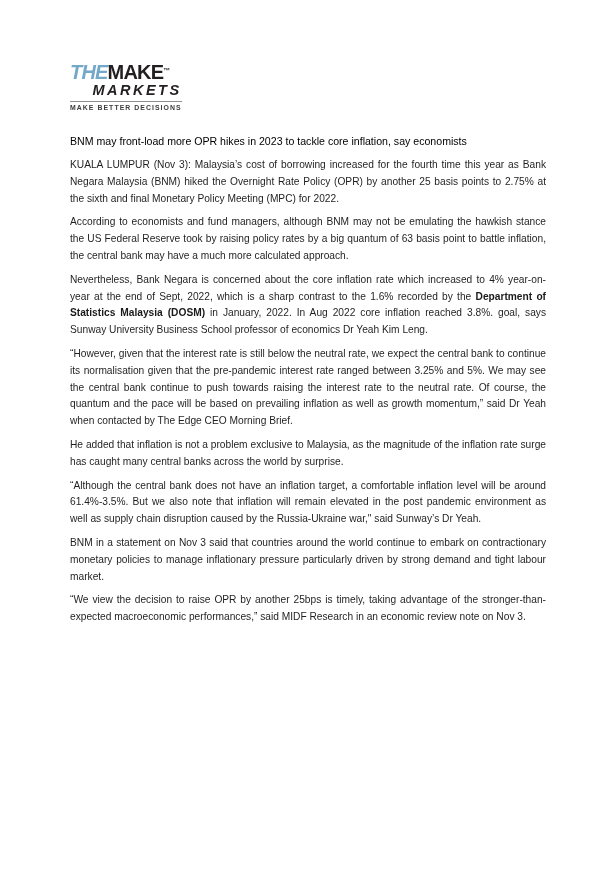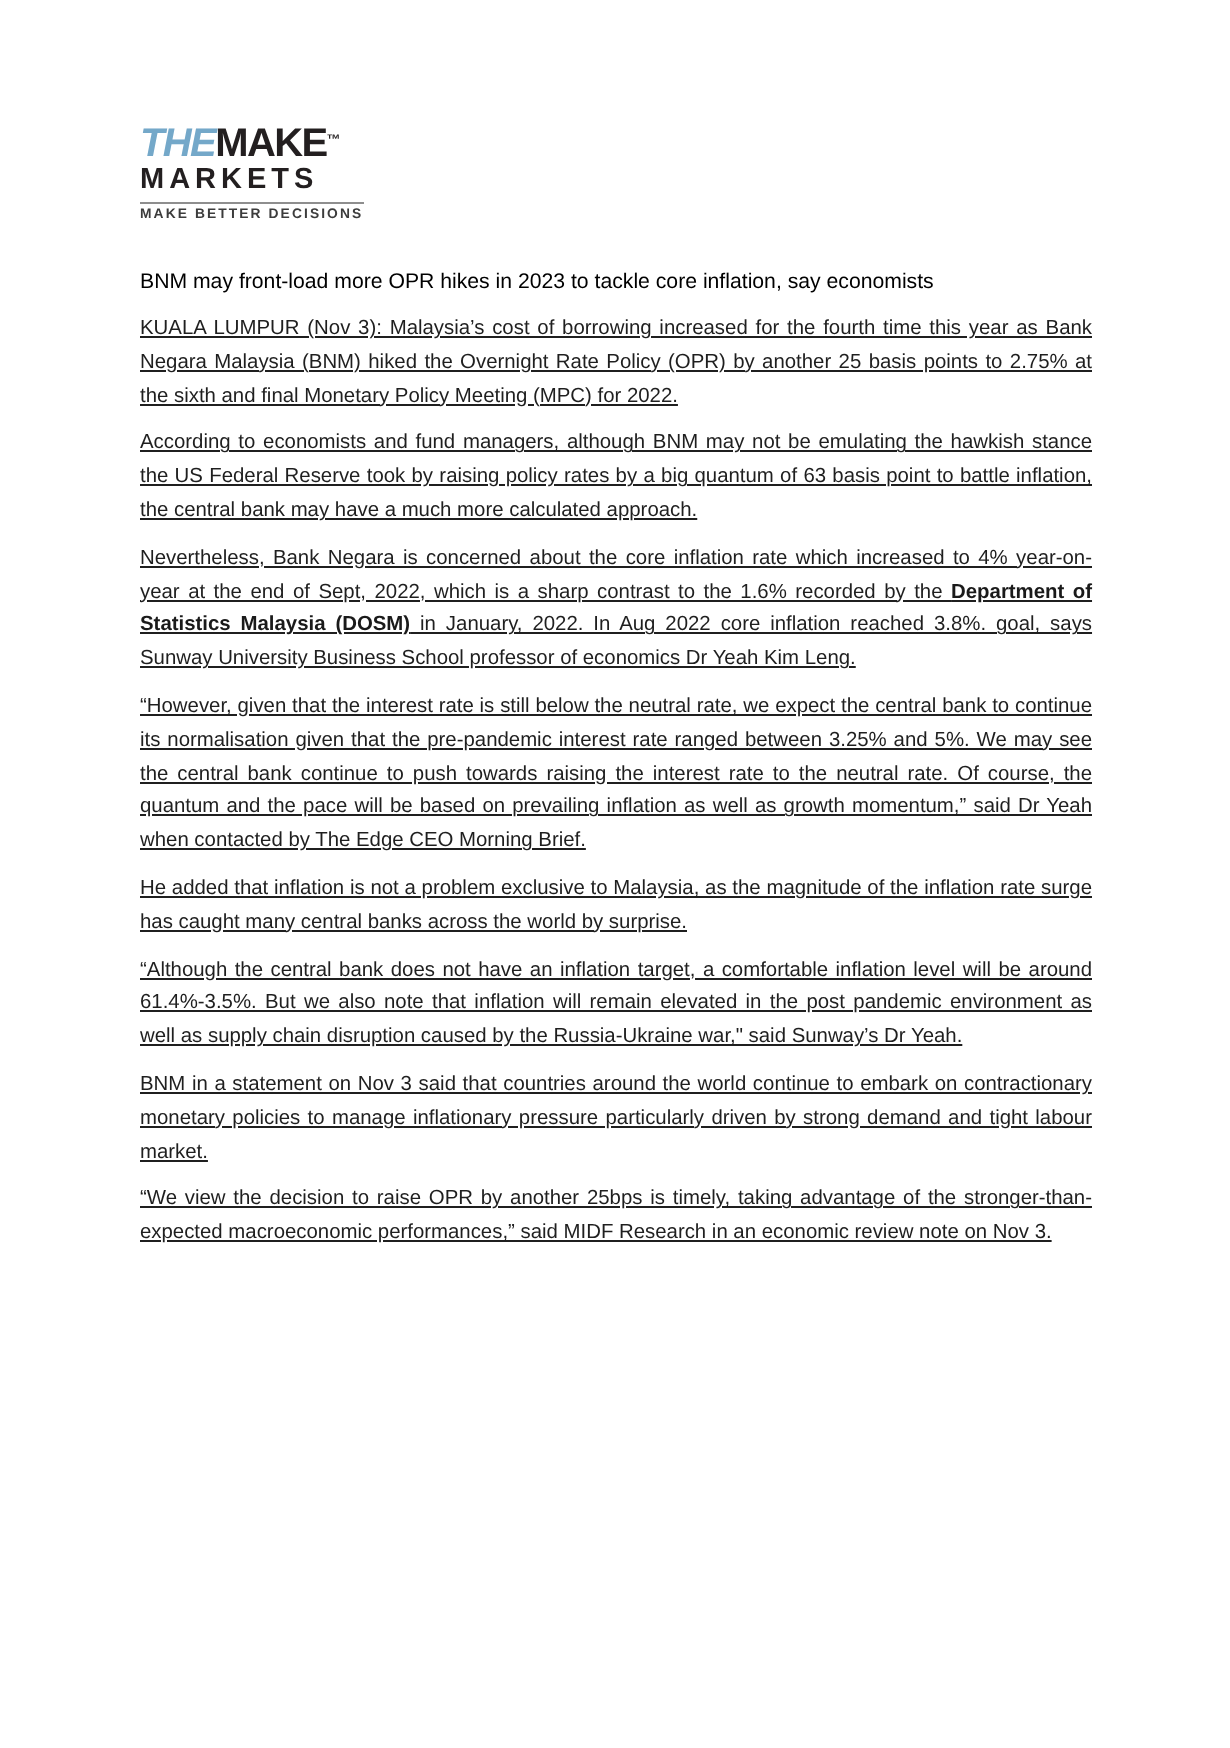--- a/index.html
+++ b/index.html
@@ -50,22 +50,23 @@
     position: relative;
     top: -1px;
     color: #231f20;
   }
   .logo-markets {
     font-weight: bold;
     font-size: 14.5px;
     line-height: 15px;
     letter-spacing: 2.5px;
     color: #231f20;
-    text-align: left;
+    text-align: right;
     margin-top: 1px;
+    font-style: italic;
   }
   .logo-rule {
     border: none;
     border-top: 1.5px solid #8e8e8e;
     margin: 3px 0 2px 0;
   }
   .logo-tagline {
     font-weight: bold;
     font-size: 6.9px;
     letter-spacing: 1.05px;
@@ -80,21 +81,20 @@
     line-height: 14px;
     color: #000000;
     margin: 20px 0 9px 0;
   }
   .body-text p {
     font-size: 10.2px;
     line-height: 16.8px;
     text-align: justify;
     color: #1f1f1f;
     margin: 0 0 7px 0;
-    text-decoration: underline;
   }
   .body-text p strong { font-weight: bold; color: #1a1a1a; }
 </style>
 </head>
 <body>
 
 <div class="page">
   <div class="content">
 
     <div class="logo">

